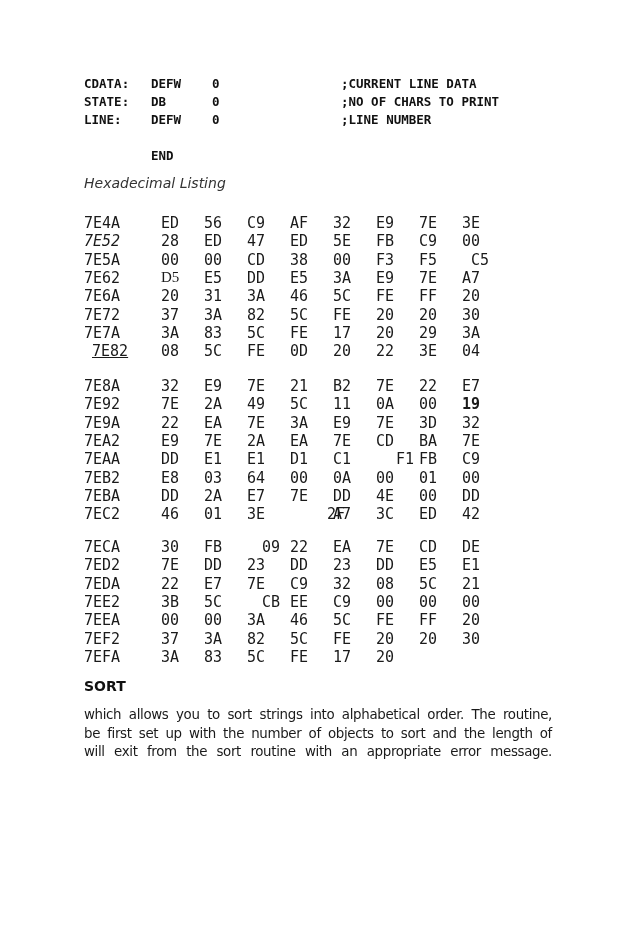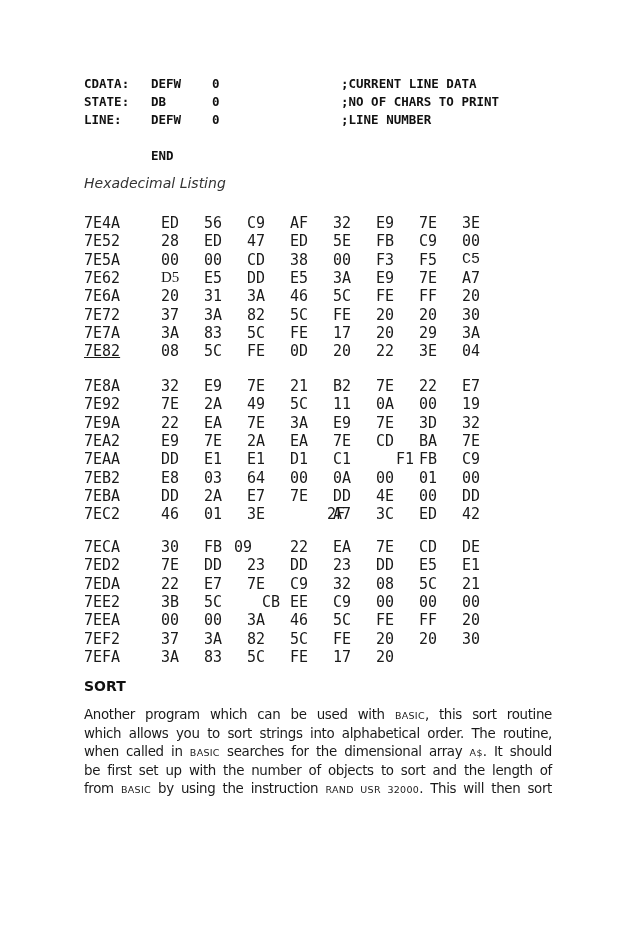--- a/index.html
+++ b/index.html
@@ -56,40 +56,40 @@
         <span style="left: 77px;">ED</span>
         <span style="left: 120px;">56</span>
         <span style="left: 163px;">C9</span>
         <span style="left: 206px;">AF</span>
         <span style="left: 249px;">32</span>
         <span style="left: 292px;">E9</span>
         <span style="left: 335px;">7E</span>
         <span style="left: 378px;">3E</span>
       </div>
       <div class="hex-row" style="top: 232.3px;">
-        <span style="left: 0px;">7E52</span>
+        <span style="left: 0px; font-style: italic;">7E52</span>
         <span style="left: 77px;">28</span>
         <span style="left: 120px;">ED</span>
         <span style="left: 163px;">47</span>
         <span style="left: 206px;">ED</span>
         <span style="left: 249px;">5E</span>
         <span style="left: 292px;">FB</span>
         <span style="left: 335px;">C9</span>
         <span style="left: 378px;">00</span>
       </div>
       <div class="hex-row" style="top: 250.6px;">
         <span style="left: 0px;">7E5A</span>
         <span style="left: 77px;">00</span>
         <span style="left: 120px;">00</span>
         <span style="left: 163px;">CD</span>
         <span style="left: 206px;">38</span>
         <span style="left: 249px;">00</span>
         <span style="left: 292px;">F3</span>
         <span style="left: 335px;">F5</span>
-        <span style="left: 378px; font-family: Liberation Mono, monospace;">C5</span>
+        <span style="left: 387px;">C5</span>
       </div>
       <div class="hex-row" style="top: 268.9px;">
         <span style="left: 0px;">7E62</span>
         <span style="left: 77px; font-family: Liberation Serif, serif;">D5</span>
         <span style="left: 120px;">E5</span>
         <span style="left: 163px;">DD</span>
         <span style="left: 206px;">E5</span>
         <span style="left: 249px;">3A</span>
         <span style="left: 292px;">E9</span>
         <span style="left: 335px;">7E</span>
@@ -122,21 +122,21 @@
         <span style="left: 77px;">3A</span>
         <span style="left: 120px;">83</span>
         <span style="left: 163px;">5C</span>
         <span style="left: 206px;">FE</span>
         <span style="left: 249px;">17</span>
         <span style="left: 292px;">20</span>
         <span style="left: 335px;">29</span>
         <span style="left: 378px;">3A</span>
       </div>
       <div class="hex-row" style="top: 342.1px;">
-        <span style="left: 0px; text-decoration: underline;">7E82</span>
+        <span style="left: 8px; text-decoration: underline;">7E82</span>
         <span style="left: 77px;">08</span>
         <span style="left: 120px;">5C</span>
         <span style="left: 163px;">FE</span>
         <span style="left: 206px;">0D</span>
         <span style="left: 249px;">20</span>
         <span style="left: 292px;">22</span>
         <span style="left: 335px;">3E</span>
         <span style="left: 378px;">04</span>
       </div>
       <div class="hex-row" style="top: 377px;">
@@ -152,21 +152,21 @@
       </div>
       <div class="hex-row" style="top: 395.3px;">
         <span style="left: 0px;">7E92</span>
         <span style="left: 77px;">7E</span>
         <span style="left: 120px;">2A</span>
         <span style="left: 163px;">49</span>
         <span style="left: 206px;">5C</span>
         <span style="left: 249px;">11</span>
         <span style="left: 292px;">0A</span>
         <span style="left: 335px;">00</span>
-        <span style="left: 378px;">19</span>
+        <span style="left: 378px; font-weight: bold;">19</span>
       </div>
       <div class="hex-row" style="top: 413.6px;">
         <span style="left: 0px;">7E9A</span>
         <span style="left: 77px;">22</span>
         <span style="left: 120px;">EA</span>
         <span style="left: 163px;">7E</span>
         <span style="left: 206px;">3A</span>
         <span style="left: 249px;">E9</span>
         <span style="left: 292px;">7E</span>
         <span style="left: 335px;">3D</span>
@@ -224,21 +224,21 @@
         <span style="left: 206px; margin-left: 37px;">2F</span>
         <span style="left: 249px;">A7</span>
         <span style="left: 292px;">3C</span>
         <span style="left: 335px;">ED</span>
         <span style="left: 378px;">42</span>
       </div>
       <div class="hex-row" style="top: 538px;">
         <span style="left: 0px;">7ECA</span>
         <span style="left: 77px;">30</span>
         <span style="left: 120px;">FB</span>
-        <span style="left: 150px;">09</span>
+        <span style="left: 178px;">09</span>
         <span style="left: 206px;">22</span>
         <span style="left: 249px;">EA</span>
         <span style="left: 292px;">7E</span>
         <span style="left: 335px;">CD</span>
         <span style="left: 378px;">DE</span>
       </div>
       <div class="hex-row" style="top: 556.3px;">
         <span style="left: 0px;">7ED2</span>
         <span style="left: 77px;">7E</span>
         <span style="left: 120px;">DD</span>
@@ -300,19 +300,17 @@
         <span style="left: 163px;">5C</span>
         <span style="left: 206px;">FE</span>
         <span style="left: 249px;">17</span>
         <span style="left: 292px;">20</span>
       </div>
     </div>
 
   <div class="section-title">SORT</div>
 
   <div class="para" id="para">
-      <span class="line"><span>Another program which can be used with </span><span class="sc">BASIC</span><span>, this sort routine</span></span>
       <span class="line"><span>which allows you to sort strings into alphabetical order. The routine,</span></span>
-      <span class="line"><span>when called in </span><span class="sc">BASIC</span><span> searches for the dimensional array </span><span class="sc">A$</span><span>. It should</span></span>
       <span class="line"><span>be first set up with the number of objects to sort and the length of</span></span>
-      <span class="line"><span>from </span><span class="sc">BASIC</span><span> by using the instruction </span><span class="sc">RAND USR 32000</span><span>. This will then sort</span></span>
+      <span class="line"><span>will exit from the sort routine with an appropriate error message.</span></span>
     </div>
 </div>
 
 </body></html>

